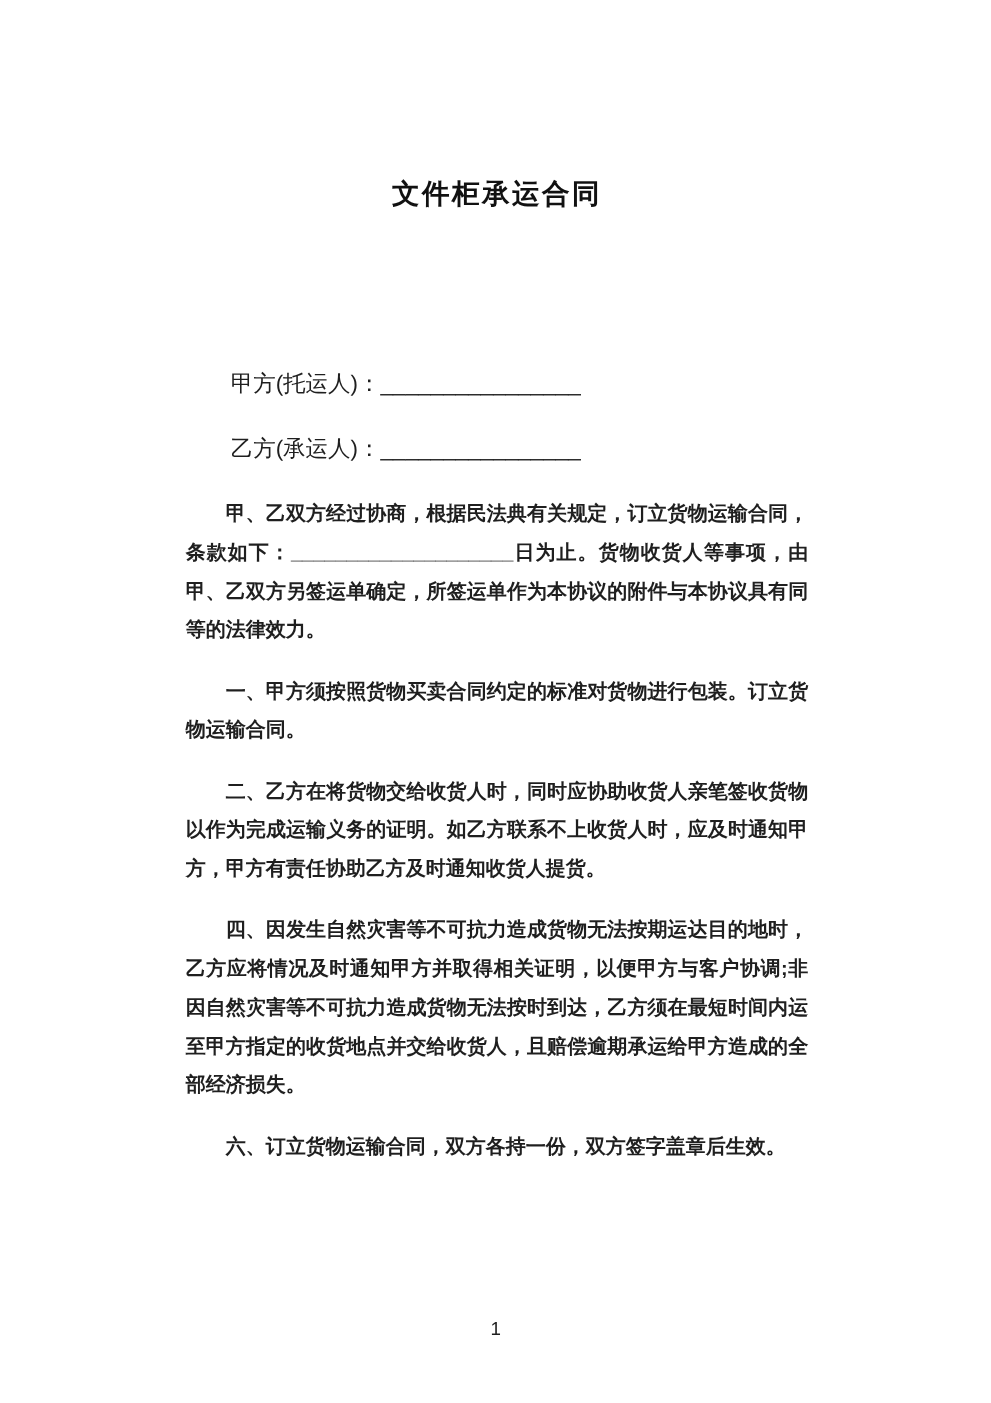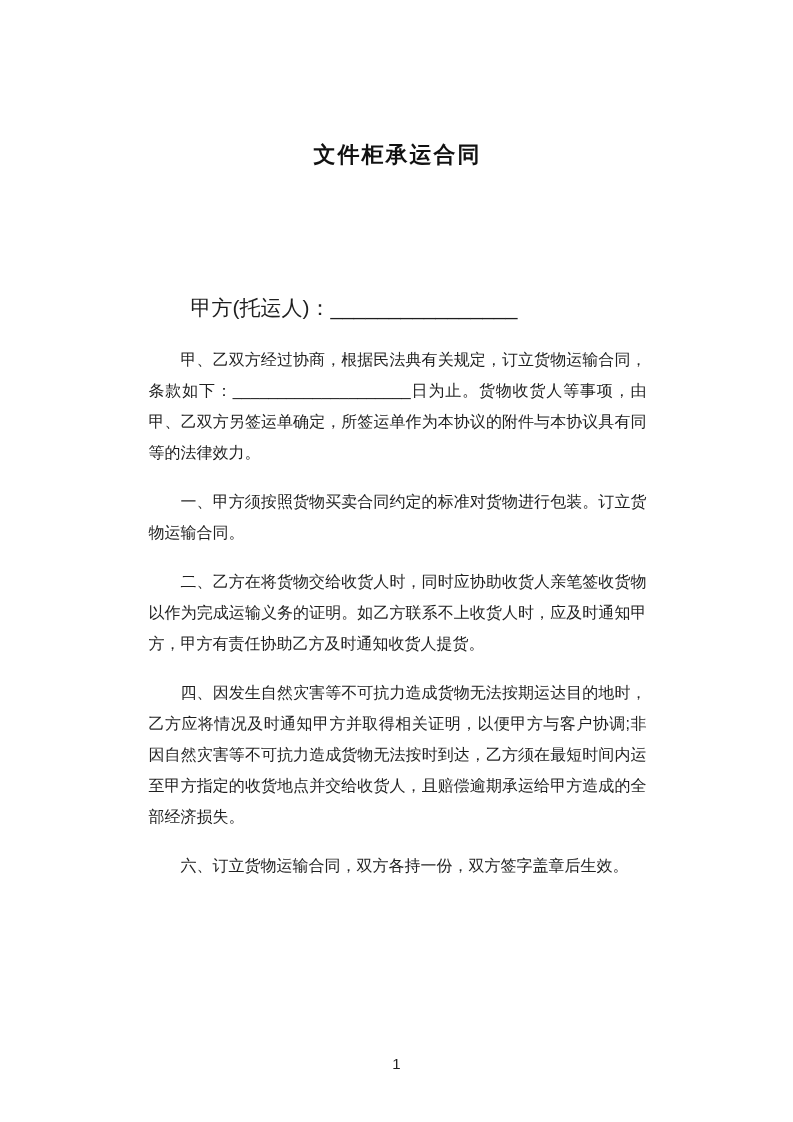--- a/index.html
+++ b/index.html
@@ -17,53 +17,55 @@
   }
   .doc-title {
     text-align: center;
     font-size: 22px;
     font-weight: bold;
     letter-spacing: 2px;
     color: #111111;
     margin-bottom: 122px;
   }
   .party-line {
-    font-size: 21px;
+    font-size: 18px;
     line-height: 31px;
     text-indent: 2em;
     margin-bottom: 21px;
     white-space: nowrap;
   }
   .para {
     font-size: 16px;
     line-height: 31px;
     text-indent: 2em;
     text-align: justify;
     text-justify: inter-ideograph;
     margin-bottom: 18px;
+    font-weight: bold;
   }
   .page-number {
     position: absolute;
     left: 0;
     right: 0;
     bottom: 50px;
     text-align: center;
     font-size: 15px;
     color: #1f1f1f;
   }
 </style>
 </head>
 <body>
 
 <div class="page">
 
   <h1 class="doc-title">文件柜承运合同</h1>
 
   <p class="party-line">甲方(托运人)：________________</p>
 
+  <p class="party-line">乙方(承运人)：________________</p>
 
   <p class="para">甲、乙双方经过协商，根据民法典有关规定，订立货物运输合同，条款如下：____________________日为止。货物收货人等事项，由甲、乙双方另签运单确定，所签运单作为本协议的附件与本协议具有同等的法律效力。</p>
 
   <p class="para">一、甲方须按照货物买卖合同约定的标准对货物进行包装。订立货物运输合同。</p>
 
   <p class="para">二、乙方在将货物交给收货人时，同时应协助收货人亲笔签收货物以作为完成运输义务的证明。如乙方联系不上收货人时，应及时通知甲方，甲方有责任协助乙方及时通知收货人提货。</p>
 
 
   <p class="para">四、因发生自然灾害等不可抗力造成货物无法按期运达目的地时，乙方应将情况及时通知甲方并取得相关证明，以便甲方与客户协调;非因自然灾害等不可抗力造成货物无法按时到达，乙方须在最短时间内运至甲方指定的收货地点并交给收货人，且赔偿逾期承运给甲方造成的全部经济损失。</p>
 

